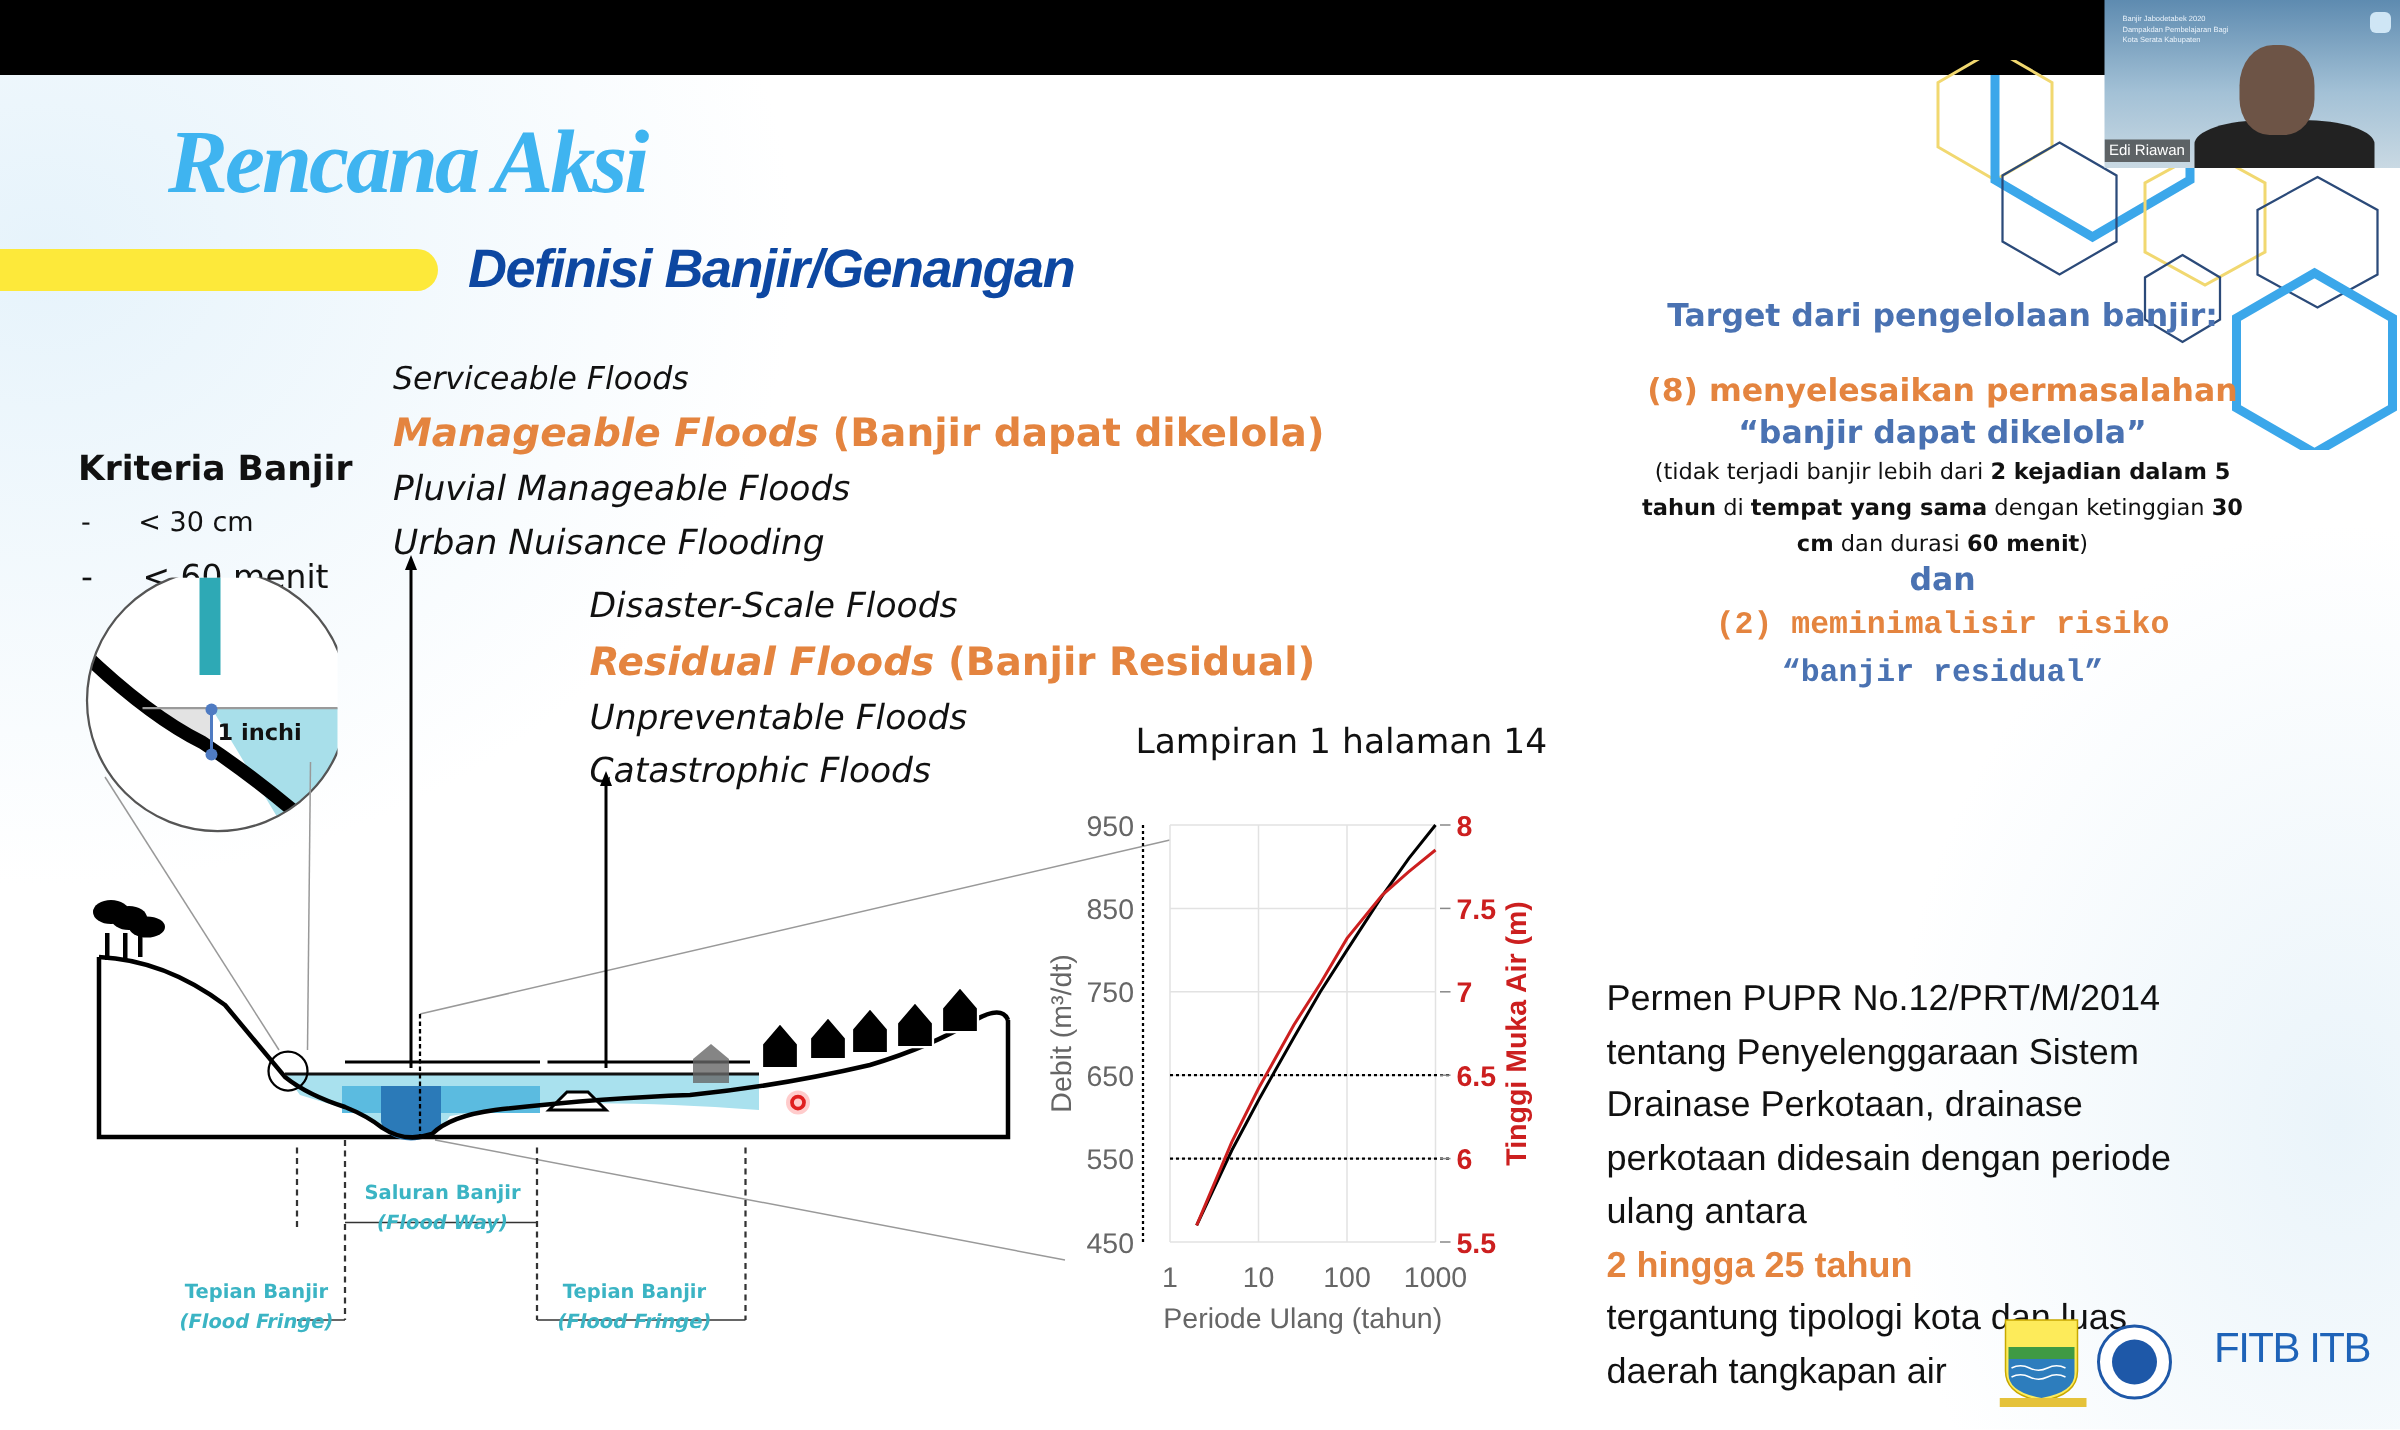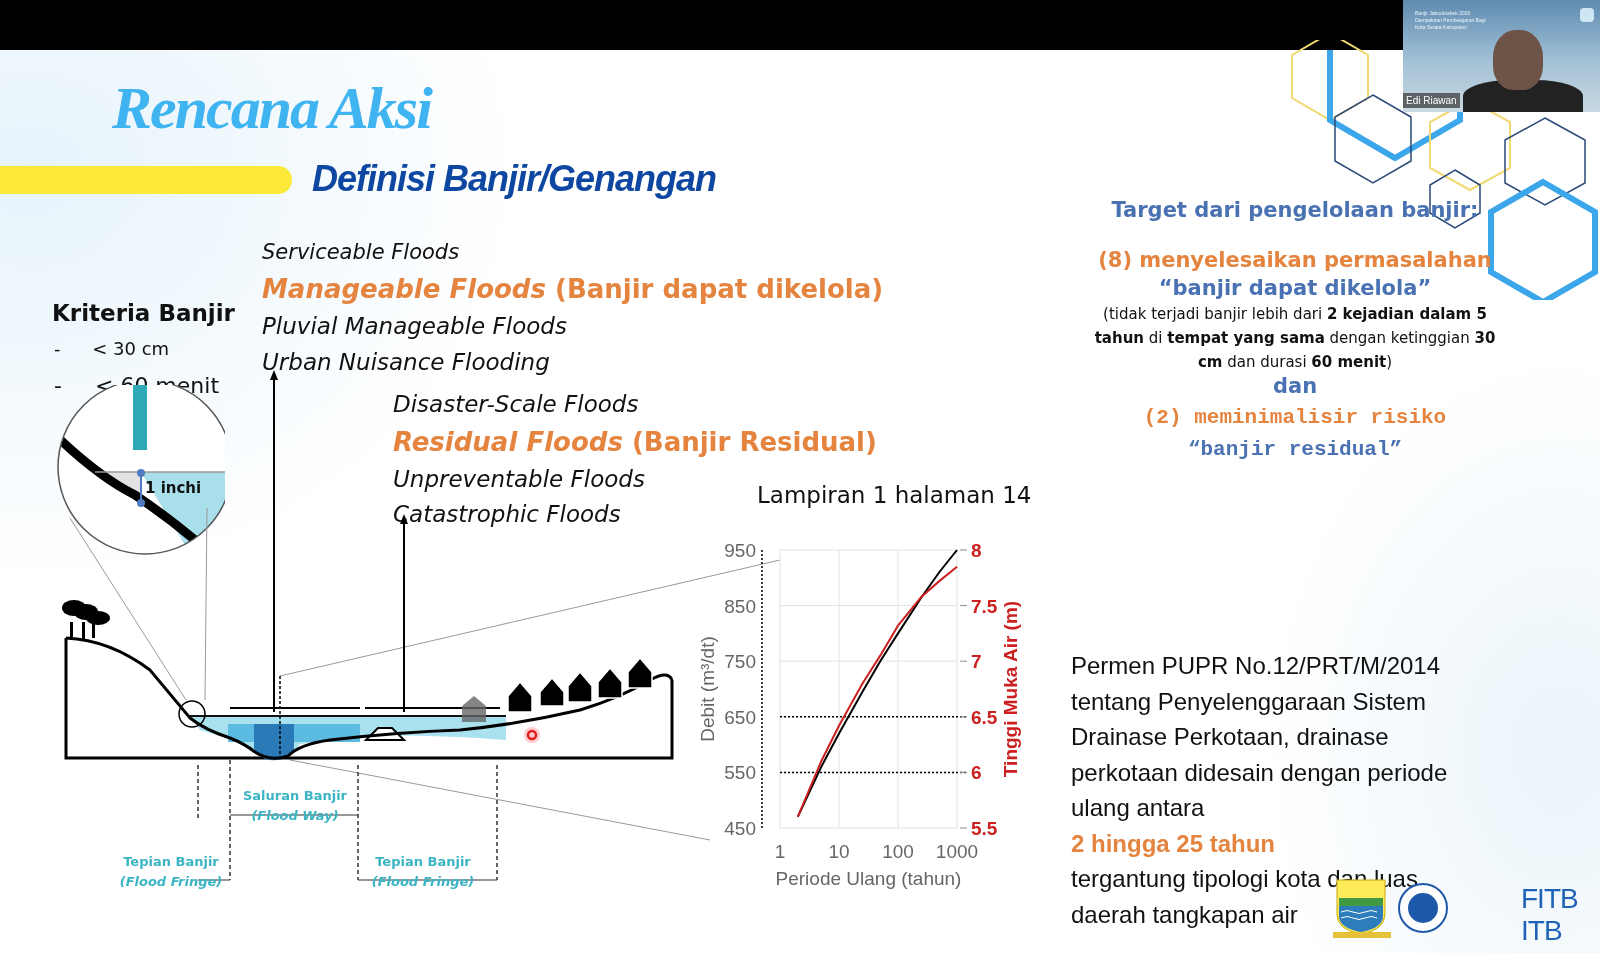--- a/index.html
+++ b/index.html
@@ -21,21 +21,21 @@
   .right-panel { left:1080px; top:198px; width:430px; }
   .right-panel div { text-align:center; }
   .pip { position:absolute; left:1403px; top:0; width:197px; height:112px; background:linear-gradient(180deg,#5e8bb0 0%,#a3c1d6 55%,#c9d9e3 100%); overflow:hidden; }
   .pip-name { position:absolute; left:0; top:93px; background:rgba(60,60,60,0.75); color:#fff; font-size:10px; padding:2px 3px; font-family:"Liberation Sans", sans-serif; }
   .pip-head { position:absolute; left:90px; top:30px; width:50px; height:60px; background:#6d5446; border-radius:45% 45% 40% 40%; }
   .pip-body { position:absolute; left:60px; top:80px; width:120px; height:40px; background:#222; border-radius:40% 40% 0 0; }
   .pip-small { position:absolute; left:12px; top:10px; color:#eaf3fb; font-size:5px; line-height:7px; }
   .pip-logo { position:absolute; right:6px; top:8px; width:14px; height:14px; border-radius:4px; background:#cfe6f5; }
   .chart-title { left:757px; top:482px; font-size:23px; }
   .permen { left:1071px; top:600px; font-size:24px; line-height:35.5px; font-family:Liberation Sans, sans-serif; color:#111; white-space:nowrap;margin-top:48px; }
-  .fitb { left:1476px; top:883px; font-size:28px; color:#1e63b8; font-family:"Liberation Sans", sans-serif; letter-spacing:-1px;margin-left:45px; }
+  .fitb { left:1476px; top:883px; font-size:28px; color:#1e63b8; font-family:"Liberation Sans", sans-serif; letter-spacing:-1px; }
 </style>
 </head>
 <body>
 
 <div class="topbar"></div>
 
 <div class="slide"></div>
 
 <svg class="abs" style="left:1290px;top:40px" width="310" height="260">
   <polygon points="40,10 78,-12 78,-55 40,-77 2,-55 2,-12" transform="translate(0,70)" fill="none" stroke="#f1d870" stroke-width="2"></polygon>

